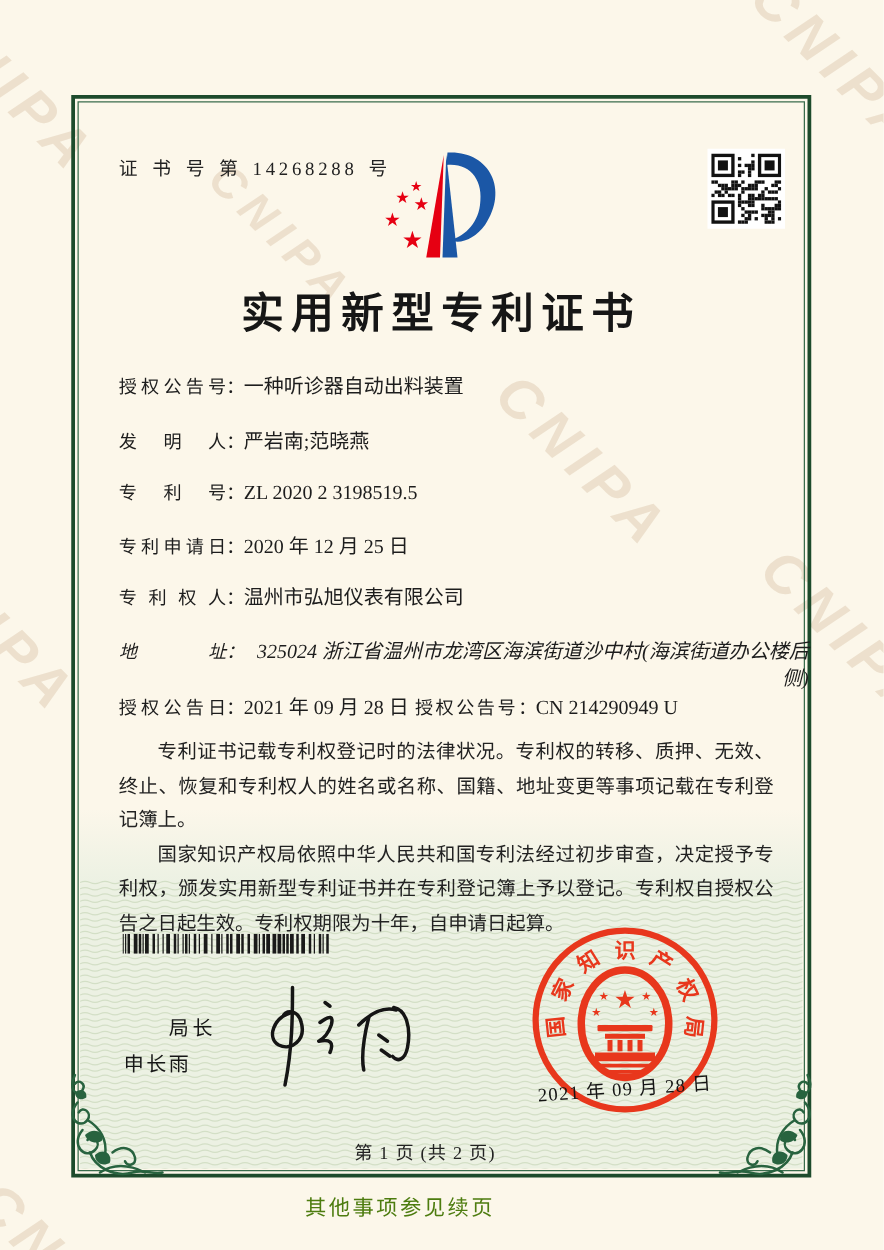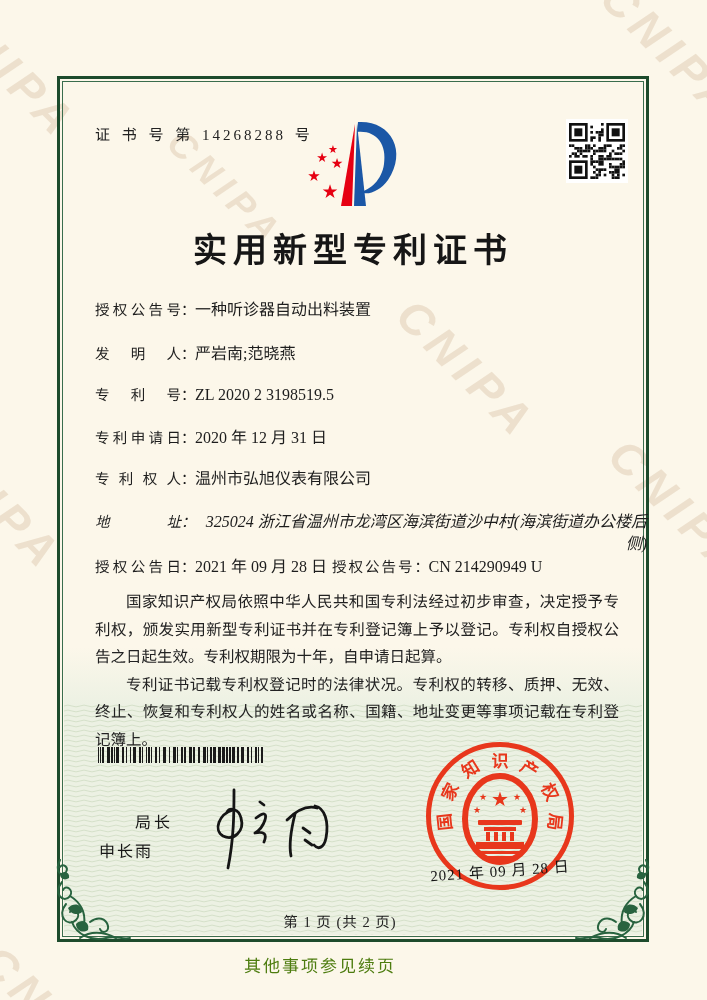--- a/index.html
+++ b/index.html
@@ -306,36 +306,36 @@
   <div class="row" style="top:299px;">
     <span class="lbl">授权公告号</span><span class="colon">：</span><span class="val">一种听诊器自动出料装置</span>
   </div>
   <div class="row" style="top:343px;">
     <span class="lbl">发明人</span><span class="colon">：</span><span class="val">严岩南;范晓燕</span>
   </div>
   <div class="row" style="top:384px;">
     <span class="lbl">专利号</span><span class="colon">：</span><span class="val">ZL 2020 2 3198519.5</span>
   </div>
   <div class="row" style="top:427px;">
-    <span class="lbl">专利申请日</span><span class="colon">：</span><span class="val">2020 年 12 月 31 日</span>
+    <span class="lbl">专利申请日</span><span class="colon">：</span><span class="val">2020 年 12 月 25 日</span>
   </div>
   <div class="row" style="top:468px;">
     <span class="lbl">专利权人</span><span class="colon">：</span><span class="val">温州市弘旭仪表有限公司</span>
   </div>
   <div class="row" style="top:511px;font-style:italic;">
     <span class="lbl">地址</span><span class="colon">：</span><span class="val wrap">325024 浙江省温州市龙湾区海滨街道沙中村(海滨街道办公楼后侧)</span>
   </div>
   <div class="row" style="top:556px;">
     <span class="lbl">授权公告日</span><span class="colon">：</span><span class="val">2021 年 09 月 28 日</span>
     <span class="grant-no"><span style="font-size:14.5px;letter-spacing:2px;">授权公告号</span><span class="colon">：</span><span class="val">CN 214290949 U</span></span>
   </div>
 
   <div class="body-text">
+    <p>专利证书记载专利权登记时的法律状况。专利权的转移、质押、无效、终止、恢复和专利权人的姓名或名称、国籍、地址变更等事项记载在专利登记簿上。</p>
     <p>国家知识产权局依照中华人民共和国专利法经过初步审查，决定授予专利权，颁发实用新型专利证书并在专利登记簿上予以登记。专利权自授权公告之日起生效。专利权期限为十年，自申请日起算。</p>
-    <p>专利证书记载专利权登记时的法律状况。专利权的转移、质押、无效、终止、恢复和专利权人的姓名或名称、国籍、地址变更等事项记载在专利登记簿上。</p>
   </div>
 
   <svg class="barcode" id="barcode" width="170" height="16">
       <rect x="0" y="0" width="1" height="16" fill="#1a1a1a"></rect>
       <rect x="2" y="0" width="1" height="16" fill="#1a1a1a"></rect>
       <rect x="4" y="0" width="2" height="16" fill="#1a1a1a"></rect>
       <rect x="9" y="0" width="3" height="16" fill="#1a1a1a"></rect>
       <rect x="13" y="0" width="2" height="16" fill="#1a1a1a"></rect>
       <rect x="16" y="0" width="1" height="16" fill="#1a1a1a"></rect>
       <rect x="18" y="0" width="3" height="16" fill="#1a1a1a"></rect>

